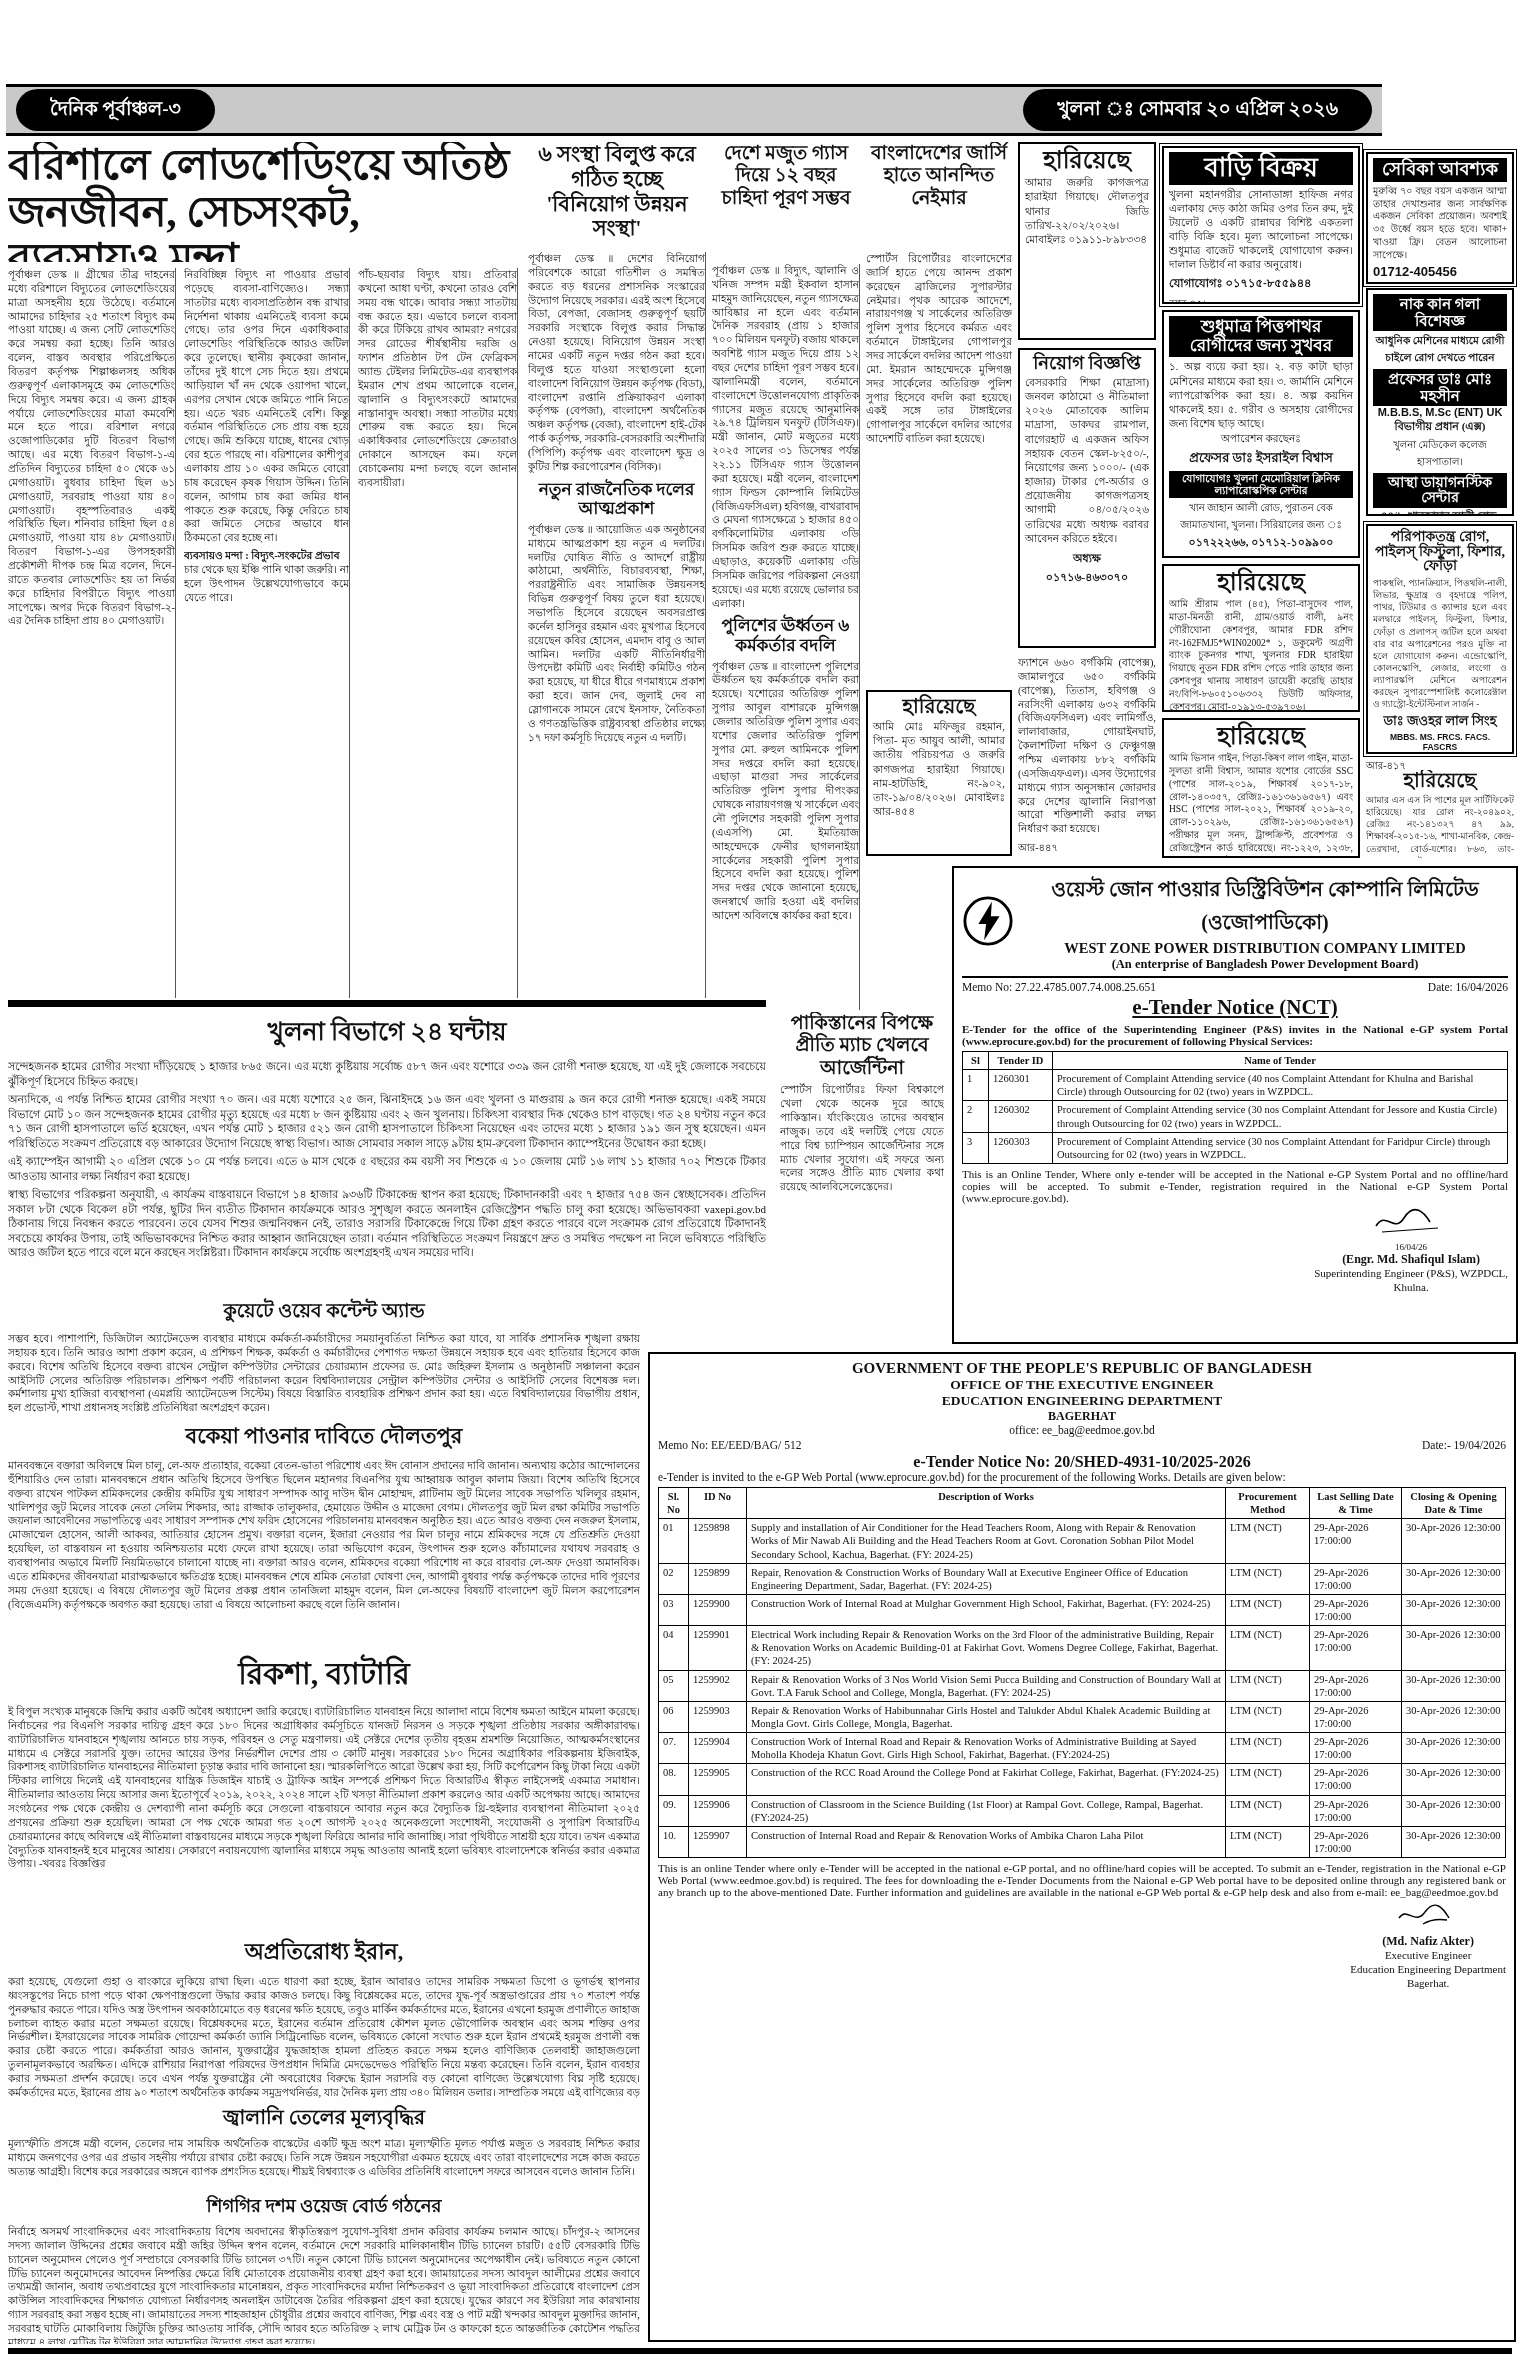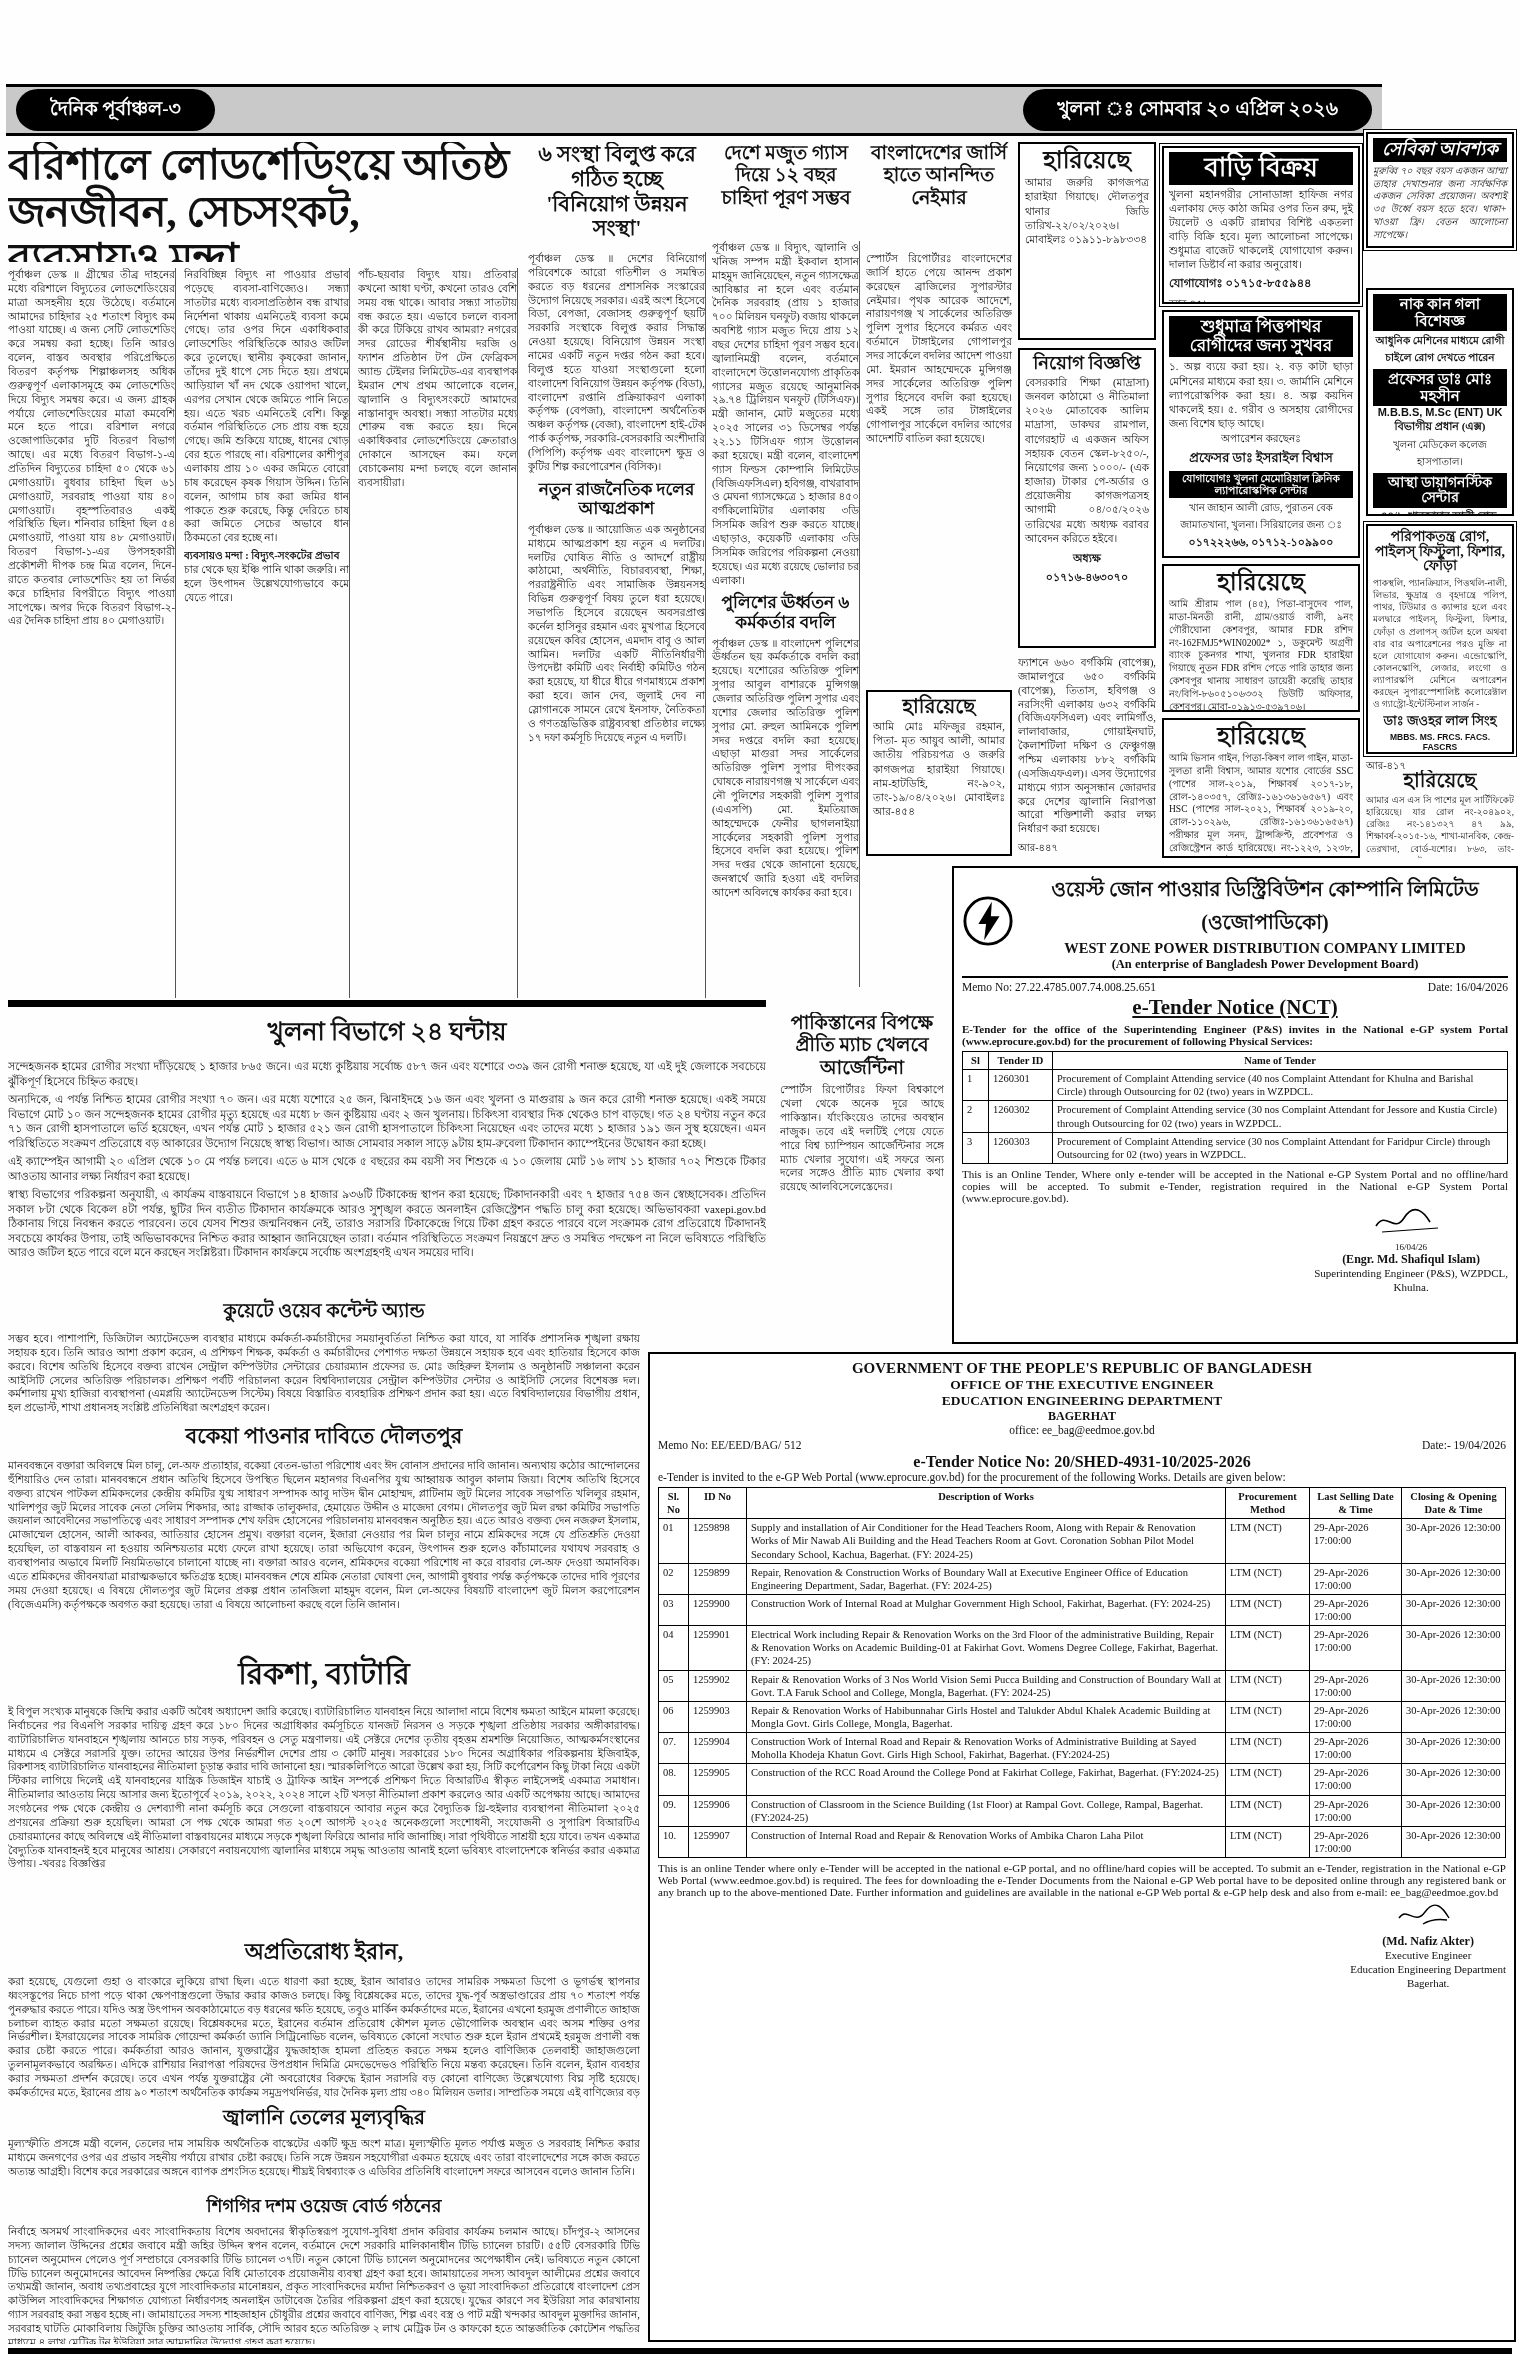--- a/index.html
+++ b/index.html
@@ -77,21 +77,21 @@
   </div>
 
   <div class="abs h-col" style="left:528px; top:142px; width:178px; height:106px; font-size:21px; overflow:hidden;">৬ সংস্থা বিলুপ্ত করে গঠিত হচ্ছে 'বিনিয়োগ উন্নয়ন সংস্থা'</div>
   <div class="abs body-txt rule-v" style="left:528px; top:252px; width:178px; height:746px;">
     <p>পূর্বাঞ্চল ডেস্ক ॥ দেশের বিনিয়োগ পরিবেশকে আরো গতিশীল ও সমন্বিত করতে বড় ধরনের প্রশাসনিক সংস্কারের উদ্যোগ নিয়েছে সরকার। এরই অংশ হিসেবে বিডা, বেপজা, বেজাসহ গুরুত্বপূর্ণ ছয়টি সরকারি সংস্থাকে বিলুপ্ত করার সিদ্ধান্ত নেওয়া হয়েছে। বিনিয়োগ উন্নয়ন সংস্থা নামের একটি নতুন দপ্তর গঠন করা হবে। বিলুপ্ত হতে যাওয়া সংস্থাগুলো হলো বাংলাদেশ বিনিয়োগ উন্নয়ন কর্তৃপক্ষ (বিডা), বাংলাদেশ রপ্তানি প্রক্রিয়াকরণ এলাকা কর্তৃপক্ষ (বেপজা), বাংলাদেশ অর্থনৈতিক অঞ্চল কর্তৃপক্ষ (বেজা), বাংলাদেশ হাই-টেক পার্ক কর্তৃপক্ষ, সরকারি-বেসরকারি অংশীদারি (পিপিপি) কর্তৃপক্ষ এবং বাংলাদেশ ক্ষুদ্র ও কুটির শিল্প করপোরেশন (বিসিক)।</p>
     <div class="h-sub">নতুন রাজনৈতিক দলের আত্মপ্রকাশ</div>
     <p>পূর্বাঞ্চল ডেস্ক ॥ আয়োজিত এক অনুষ্ঠানের মাধ্যমে আত্মপ্রকাশ হয় নতুন এ দলটির। দলটির ঘোষিত নীতি ও আদর্শে রাষ্ট্রীয় কাঠামো, অর্থনীতি, বিচারব্যবস্থা, শিক্ষা, পররাষ্ট্রনীতি এবং সামাজিক উন্নয়নসহ বিভিন্ন গুরুত্বপূর্ণ বিষয় তুলে ধরা হয়েছে। সভাপতি হিসেবে রয়েছেন অবসরপ্রাপ্ত কর্নেল হাসিনুর রহমান এবং মুখপাত্র হিসেবে রয়েছেন কবির হোসেন, এমদাদ বাবু ও আল আমিন। দলটির একটি নীতিনির্ধারণী উপদেষ্টা কমিটি এবং নির্বাহী কমিটিও গঠন করা হয়েছে, যা ধীরে ধীরে গণমাধ্যমে প্রকাশ করা হবে। জান দেব, জুলাই দেব না স্লোগানকে সামনে রেখে ইনসাফ, নৈতিকতা ও গণতন্ত্রভিত্তিক রাষ্ট্রব্যবস্থা প্রতিষ্ঠার লক্ষ্যে ১৭ দফা কর্মসূচি দিয়েছে নতুন এ দলটি।</p>
   </div>
 
   <div class="abs h-col" style="left:712px; top:142px; width:148px; height:106px; font-size:19px; overflow:hidden;">দেশে মজুত গ্যাস দিয়ে ১২ বছর চাহিদা পূরণ সম্ভব</div>
-  <div class="abs body-txt rule-v" style="left:712px; top:241px; width:148px; height:746px;">
+  <div class="abs body-txt rule-v" style="left:712px; top:264px; width:148px; height:746px;">
     <p>পূর্বাঞ্চল ডেস্ক ॥ বিদ্যুৎ, জ্বালানি ও খনিজ সম্পদ মন্ত্রী ইকবাল হাসান মাহমুদ জানিয়েছেন, নতুন গ্যাসক্ষেত্র আবিষ্কার না হলে এবং বর্তমান দৈনিক সরবরাহ (প্রায় ১ হাজার ৭০০ মিলিয়ন ঘনফুট) বজায় থাকলে অবশিষ্ট গ্যাস মজুত দিয়ে প্রায় ১২ বছর দেশের চাহিদা পূরণ সম্ভব হবে। জ্বালানিমন্ত্রী বলেন, বর্তমানে বাংলাদেশে উত্তোলনযোগ্য প্রাকৃতিক গ্যাসের মজুত রয়েছে আনুমানিক ২৯.৭৪ ট্রিলিয়ন ঘনফুট (টিসিএফ)। মন্ত্রী জানান, মোট মজুতের মধ্যে ২০২৫ সালের ৩১ ডিসেম্বর পর্যন্ত ২২.১১ টিসিএফ গ্যাস উত্তোলন করা হয়েছে। মন্ত্রী বলেন, বাংলাদেশ গ্যাস ফিল্ডস কোম্পানি লিমিটেড (বিজিএফসিএল) হবিগঞ্জ, বাখরাবাদ ও মেঘনা গ্যাসক্ষেত্রে ১ হাজার ৪৫০ বর্গকিলোমিটার এলাকায় ৩ডি সিসমিক জরিপ শুরু করতে যাচ্ছে। এছাড়াও, কয়েকটি এলাকায় ৩ডি সিসমিক জরিপের পরিকল্পনা নেওয়া হয়েছে। এর মধ্যে রয়েছে ভোলার চর এলাকা।</p>
     <div class="h-sub">পুলিশের ঊর্ধ্বতন ৬ কর্মকর্তার বদলি</div>
     <p>পূর্বাঞ্চল ডেস্ক ॥ বাংলাদেশ পুলিশের ঊর্ধ্বতন ছয় কর্মকর্তাকে বদলি করা হয়েছে। যশোরের অতিরিক্ত পুলিশ সুপার আবুল বাশারকে মুন্সিগঞ্জ জেলার অতিরিক্ত পুলিশ সুপার এবং যশোর জেলার অতিরিক্ত পুলিশ সুপার মো. রুহুল আমিনকে পুলিশ সদর দপ্তরে বদলি করা হয়েছে। এছাড়া মাগুরা সদর সার্কেলের অতিরিক্ত পুলিশ সুপার দীপংকর ঘোষকে নারায়ণগঞ্জ খ সার্কেলে এবং নৌ পুলিশের সহকারী পুলিশ সুপার (এএসপি) মো. ইমতিয়াজ আহম্মেদকে ফেনীর ছাগলনাইয়া সার্কেলের সহকারী পুলিশ সুপার হিসেবে বদলি করা হয়েছে। পুলিশ সদর দপ্তর থেকে জানানো হয়েছে, জনস্বার্থে জারি হওয়া এই বদলির আদেশ অবিলম্বে কার্যকর করা হবে।</p>
   </div>
 
   <div class="abs h-col" style="left:866px; top:142px; width:146px; height:106px; font-size:19px; overflow:hidden;">বাংলাদেশের জার্সি হাতে আনন্দিত নেইমার</div>
   <div class="abs body-txt" style="left:866px; top:252px; width:146px; height:430px;">
     <p>স্পোর্টস রিপোর্টারঃ বাংলাদেশের জার্সি হাতে পেয়ে আনন্দ প্রকাশ করেছেন ব্রাজিলের সুপারস্টার নেইমার। পৃথক আরেক আদেশে, নারায়ণগঞ্জ খ সার্কেলের অতিরিক্ত পুলিশ সুপার হিসেবে কর্মরত এবং বর্তমানে টাঙ্গাইলের গোপালপুর সদর সার্কেলে বদলির আদেশ পাওয়া মো. ইমরান আহম্মেদকে মুন্সিগঞ্জ সদর সার্কেলের অতিরিক্ত পুলিশ সুপার হিসেবে বদলি করা হয়েছে। একই সঙ্গে তার টাঙ্গাইলের গোপালপুর সার্কেলে বদলির আগের আদেশটি বাতিল করা হয়েছে।</p>
   </div>
   <div class="abs adbox" style="left:866px; top:690px; width:146px; height:166px;">
@@ -197,21 +197,21 @@
     <div class="big-title" style="font-size:24px;">হারিয়েছে</div>
     <p class="ad-text" style="font-size:9.5px;">আমি শ্রীরাম পাল (৪৫), পিতা-বাসুদেব পাল, মাতা-মিনতী রানী, গ্রাম/ওয়ার্ড বালী, ৯নং গৌরীঘোনা কেশবপুর, আমার FDR রশিদ নং-162FMJ5*WIN02002* ১, ডকুমেন্ট অগ্রণী ব্যাংক চুকনগর শাখা, খুলনার FDR হারাইয়া গিয়াছে নুতন FDR রশিদ পেতে পারি তাহার জন্য কেশবপুর থানায় সাধারণ ডায়েরী করেছি তাহার নং/বিপি-৮৬০৫১০৬৩৩২ ডিউটি অফিসার, কেশবপুর। মোবা-০১৯১৩-৫৩৯৭০৬।</p>
 
   </div>
   <div class="abs adbox" style="left:1162px; top:718px; width:198px; height:140px;">
     <div class="big-title" style="font-size:24px;">হারিয়েছে</div>
     <p class="ad-text" style="font-size:9.5px;">আমি ভিসান গাইন, পিতা-কিষণ লাল গাইন, মাতা-সুলতা রানী বিশ্বাস, আমার যশোর বোর্ডের SSC (পাশের সাল-২০১৯, শিক্ষাবর্ষ ২০১৭-১৮, রোল-১৪০৩৫৭, রেজিঃ-১৬১৩৬১৬৫৬৭) এবং HSC (পাশের সাল-২০২১, শিক্ষাবর্ষ ২০১৯-২০, রোল-১১০২৯৬, রেজিঃ-১৬১৩৬১৬৫৬৭) পরীক্ষার মূল সনদ, ট্রান্সক্রিপ্ট, প্রবেশপত্র ও রেজিস্ট্রেশন কার্ড হারিয়েছে। নং-১২২৩, ১২৩৮, ১২৪১, ১২৪২ উভয় তাং-১৯/০৪/২০২৬।</p>
 
   </div>
 
-  <div class="abs adbox dbl" style="left:1366px; top:132px; width:148px; height:116px;font-style:italic;">
+  <div class="abs adbox dbl" style="left:1366px; top:152px; width:148px; height:132px;">
     <div class="inv-title" style="font-size:18px;">সেবিকা আবশ্যক</div>
     <p class="ad-text" style="font-size:9.5px;">মুরুব্বি ৭০ বছর বয়স একজন আম্মা তাহার দেখাশুনার জন্য সার্বক্ষণিক একজন সেবিকা প্রয়োজন। অবশ্যই ৩৫ উর্ধ্বে বয়স হতে হবে। থাকা+ খাওয়া ফ্রি। বেতন আলোচনা সাপেক্ষে।</p>
     <div class="ad-phone" style="font-family:'Liberation Sans',sans-serif;">01712-405456</div>
     <div class="ad-code">আর-৪৫৩</div>
   </div>
   <div class="abs adbox" style="left:1366px; top:288px; width:148px; height:228px;">
     <div class="inv-title" style="font-size:15px;">নাক কান গলা বিশেষজ্ঞ</div>
     <div class="center" style="font-size:10.5px; font-weight:bold; margin-top:2px;">আধুনিক মেশিনের মাধ্যমে রোগী চাইলে রোগ দেখতে পারেন</div>
     <div class="inv-title" style="font-size:15px; margin-top:2px;">প্রফেসর ডাঃ মোঃ মহসীন</div>
     <div class="center" style="font-size:11px; font-weight:bold; font-family:'Liberation Sans',sans-serif;">M.B.B.S, M.Sc (ENT) UK</div>

